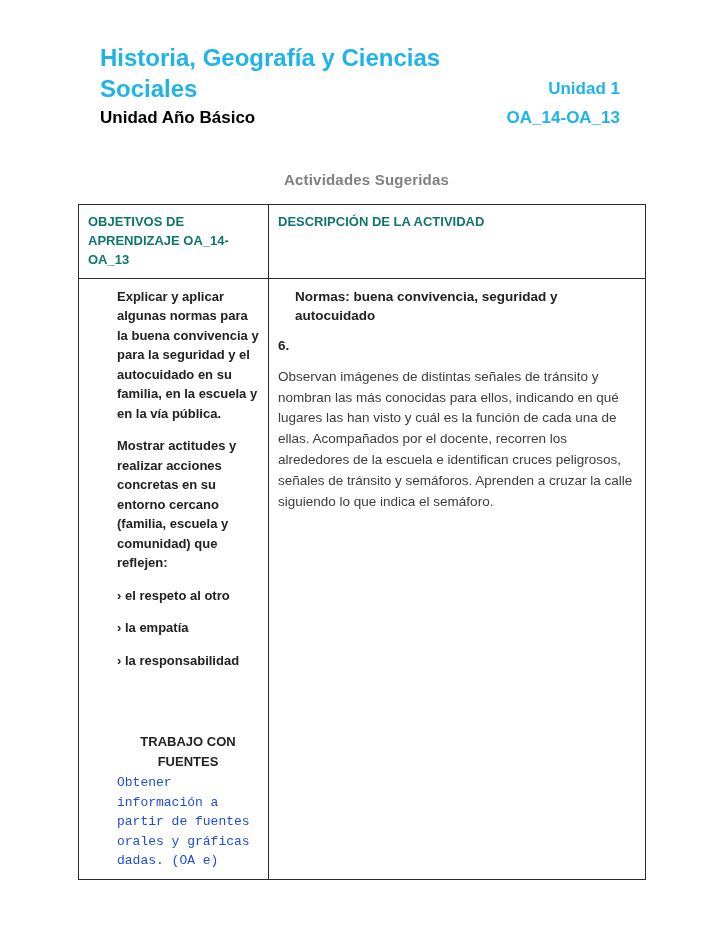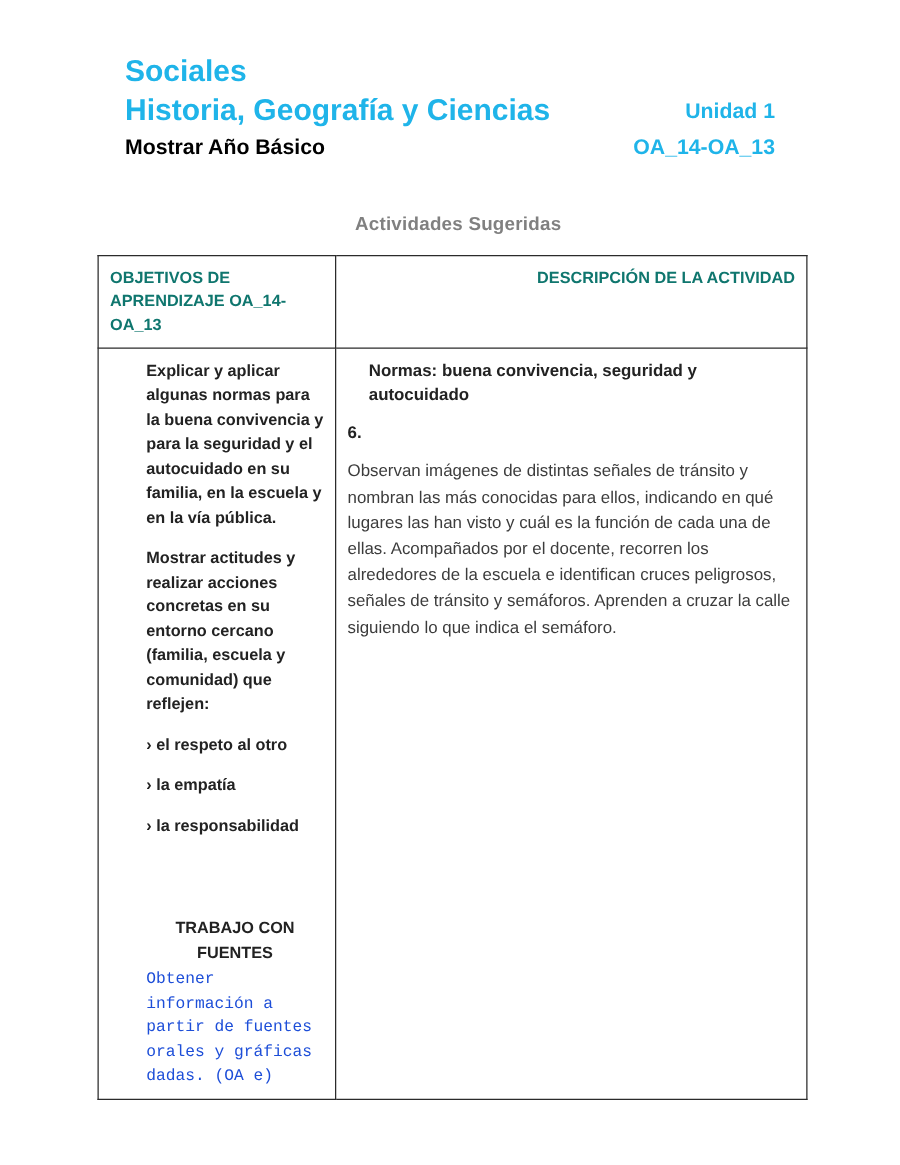--- a/index.html
+++ b/index.html
@@ -71,21 +71,21 @@
   }
   .col-left  { width: 190px; }
   .col-right { width: 377px; }
   .activities th {
     font-size: 13px;
     line-height: 1.45;
     color: #0f766e;
     height: 72px;
   }
   .th-left  { text-align: left; }
-  .th-right { text-align: right; }
+  .th-right { text-align: left; }
   td.left-cell {
     height: 503px;
     font-size: 13px;
     font-weight: 700;
     line-height: 1.5;
     color: #222222;
     padding-left: 38px;
   }
   td.left-cell p { margin: 0 0 13px 0; }
   .fuentes-title { margin-top: 62px !important; margin-bottom: 2px !important; text-align: center; }
@@ -114,23 +114,23 @@
   }
   .right-body { margin: 0; }
 </style>
 </head>
 <body>
 
 <div class="page">
 
   <div class="header">
     <div class="header-left">
+      <div class="doc-title-line">Historia, Geografía y Ciencias</div>
       <div class="doc-title-line">Sociales</div>
-      <div class="doc-title-line">Historia, Geografía y Ciencias</div>
-      <div class="doc-subtitle">Mostrar Año Básico</div>
+      <div class="doc-subtitle">Unidad Año Básico</div>
     </div>
     <div class="header-right">
       <div class="unit-label">Unidad 1</div>
       <div class="oa-code">OA_14-OA_13</div>
     </div>
   </div>
 
   <div class="section-title">Actividades Sugeridas</div>
 
   <table class="activities">

